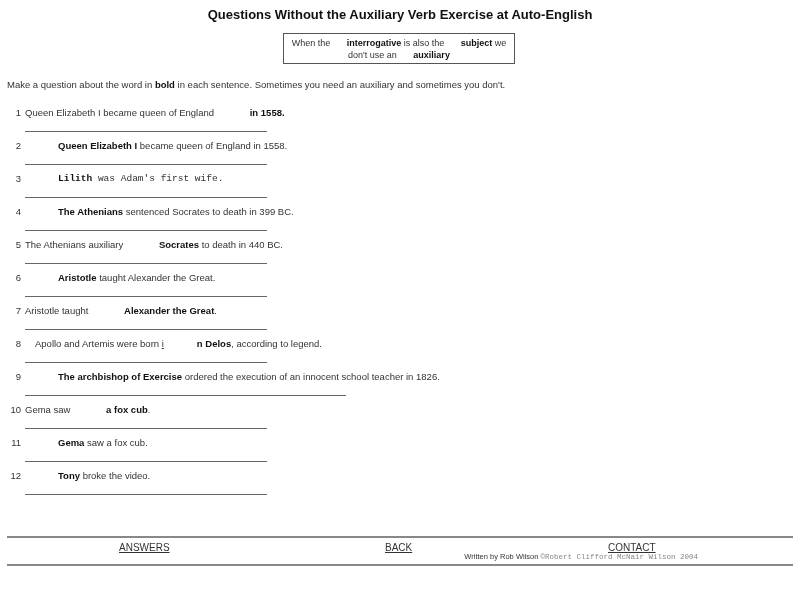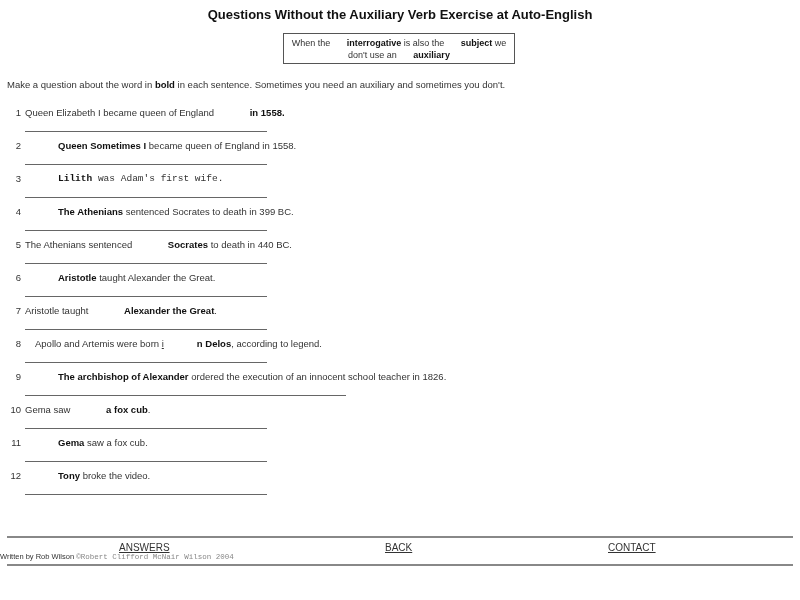--- a/index.html
+++ b/index.html
@@ -35,21 +35,21 @@
     }
     .rule {
       position: absolute; left: 7px; width: 786px; height: 0;
       border-top: 2px solid #888;
     }
     .footer-link {
       position: absolute; top: 542px; font-size: 10px; color: #333;
       text-decoration: underline; cursor: pointer;
     }
     .credit {
-      position: absolute; top: 552px; left: 0; width: 698px; text-align: left;
+      position: absolute; top: 552px; left: 0; width: 698px; text-align: right;
       font-size: 7.5px; color: #333;
     }
     .credit .mono { font-family: "Liberation Mono", monospace; color: #888; font-size: 7.5px; }
   </style>
 </head>
 <body>
 
 <div class="title">Questions Without the Auxiliary Verb Exercise at Auto-English</div>
 
 <div class="note-box">
@@ -62,56 +62,56 @@
 </div>
 
 <div id="questions">
     <div class="q" style="top: 107px;">
       <span class="num" style="left: -10px; width: 31px; text-align: right; right: auto;">1</span>
       <span class="text" style="left: 25px;"><span>Queen Elizabeth I became queen of England </span><b>in 1558.</b><span></span></span>
     </div>
     <div class="answer-line" style="top: 131px; width: 242px;"></div>
     <div class="q" style="top: 140px;">
       <span class="num" style="left: -10px; width: 31px; text-align: right; right: auto;">2</span>
-      <span class="text" style="left: 25px;"><span></span><b>Queen Sometimes I</b><span> became queen of England in 1558.</span></span>
+      <span class="text" style="left: 25px;"><span></span><b>Queen Elizabeth I</b><span> became queen of England in 1558.</span></span>
     </div>
     <div class="answer-line" style="top: 164px; width: 242px;"></div>
     <div class="q" style="top: 173px;">
       <span class="num" style="left: -10px; width: 31px; text-align: right; right: auto;">3</span>
       <span class="text" style="left: 25px; font-family: Liberation Mono, monospace;"><span></span><b>Lilith</b><span> was Adam's first wife.</span></span>
     </div>
     <div class="answer-line" style="top: 197px; width: 242px;"></div>
     <div class="q" style="top: 206px;">
       <span class="num" style="left: -10px; width: 31px; text-align: right; right: auto;">4</span>
       <span class="text" style="left: 25px;"><span></span><b>The Athenians</b><span> sentenced Socrates to death in 399 BC.</span></span>
     </div>
     <div class="answer-line" style="top: 230px; width: 242px;"></div>
     <div class="q" style="top: 239px;">
       <span class="num" style="left: -10px; width: 31px; text-align: right; right: auto;">5</span>
-      <span class="text" style="left: 25px;"><span>The Athenians sentenced </span><b>Socrates</b><span> to death in 440 BC.</span></span>
+      <span class="text" style="left: 25px;"><span>The Athenians auxiliary </span><b>Socrates</b><span> to death in 440 BC.</span></span>
     </div>
     <div class="answer-line" style="top: 263px; width: 242px;"></div>
     <div class="q" style="top: 272px;">
       <span class="num" style="left: -10px; width: 31px; text-align: right; right: auto;">6</span>
       <span class="text" style="left: 25px;"><span></span><b>Aristotle</b><span> taught Alexander the Great.</span></span>
     </div>
     <div class="answer-line" style="top: 296px; width: 242px;"></div>
     <div class="q" style="top: 305px;">
       <span class="num" style="left: -10px; width: 31px; text-align: right; right: auto;">7</span>
       <span class="text" style="left: 25px;"><span>Aristotle taught </span><b>Alexander the Great</b><span>.</span></span>
     </div>
     <div class="answer-line" style="top: 329px; width: 242px;"></div>
     <div class="q" style="top: 338px;">
       <span class="num" style="left: -10px; width: 31px; text-align: right; right: auto;">8</span>
       <span class="text" style="left: 35px;"><span>Apollo and Artemis were born </span><u>i</u><b>n Delos</b><span>, according to legend.</span></span>
     </div>
     <div class="answer-line" style="top: 362px; width: 242px;"></div>
     <div class="q" style="top: 371px;">
       <span class="num" style="left: -10px; width: 31px; text-align: right; right: auto;">9</span>
-      <span class="text" style="left: 25px;"><span></span><b>The archbishop of Alexander</b><span> ordered the execution of an innocent school teacher in 1826.</span></span>
+      <span class="text" style="left: 25px;"><span></span><b>The archbishop of Exercise</b><span> ordered the execution of an innocent school teacher in 1826.</span></span>
     </div>
     <div class="answer-line" style="top: 395px; width: 321px;"></div>
     <div class="q" style="top: 404px;">
       <span class="num" style="left: -10px; width: 31px; text-align: right; right: auto;">10</span>
       <span class="text" style="left: 25px;"><span>Gema saw </span><b>a fox cub</b><span>.</span></span>
     </div>
     <div class="answer-line" style="top: 428px; width: 242px;"></div>
     <div class="q" style="top: 437px;">
       <span class="num" style="left: -10px; width: 31px; text-align: right; right: auto;">11</span>
       <span class="text" style="left: 25px;"><span></span><b>Gema</b><span> saw a fox cub.</span></span>

